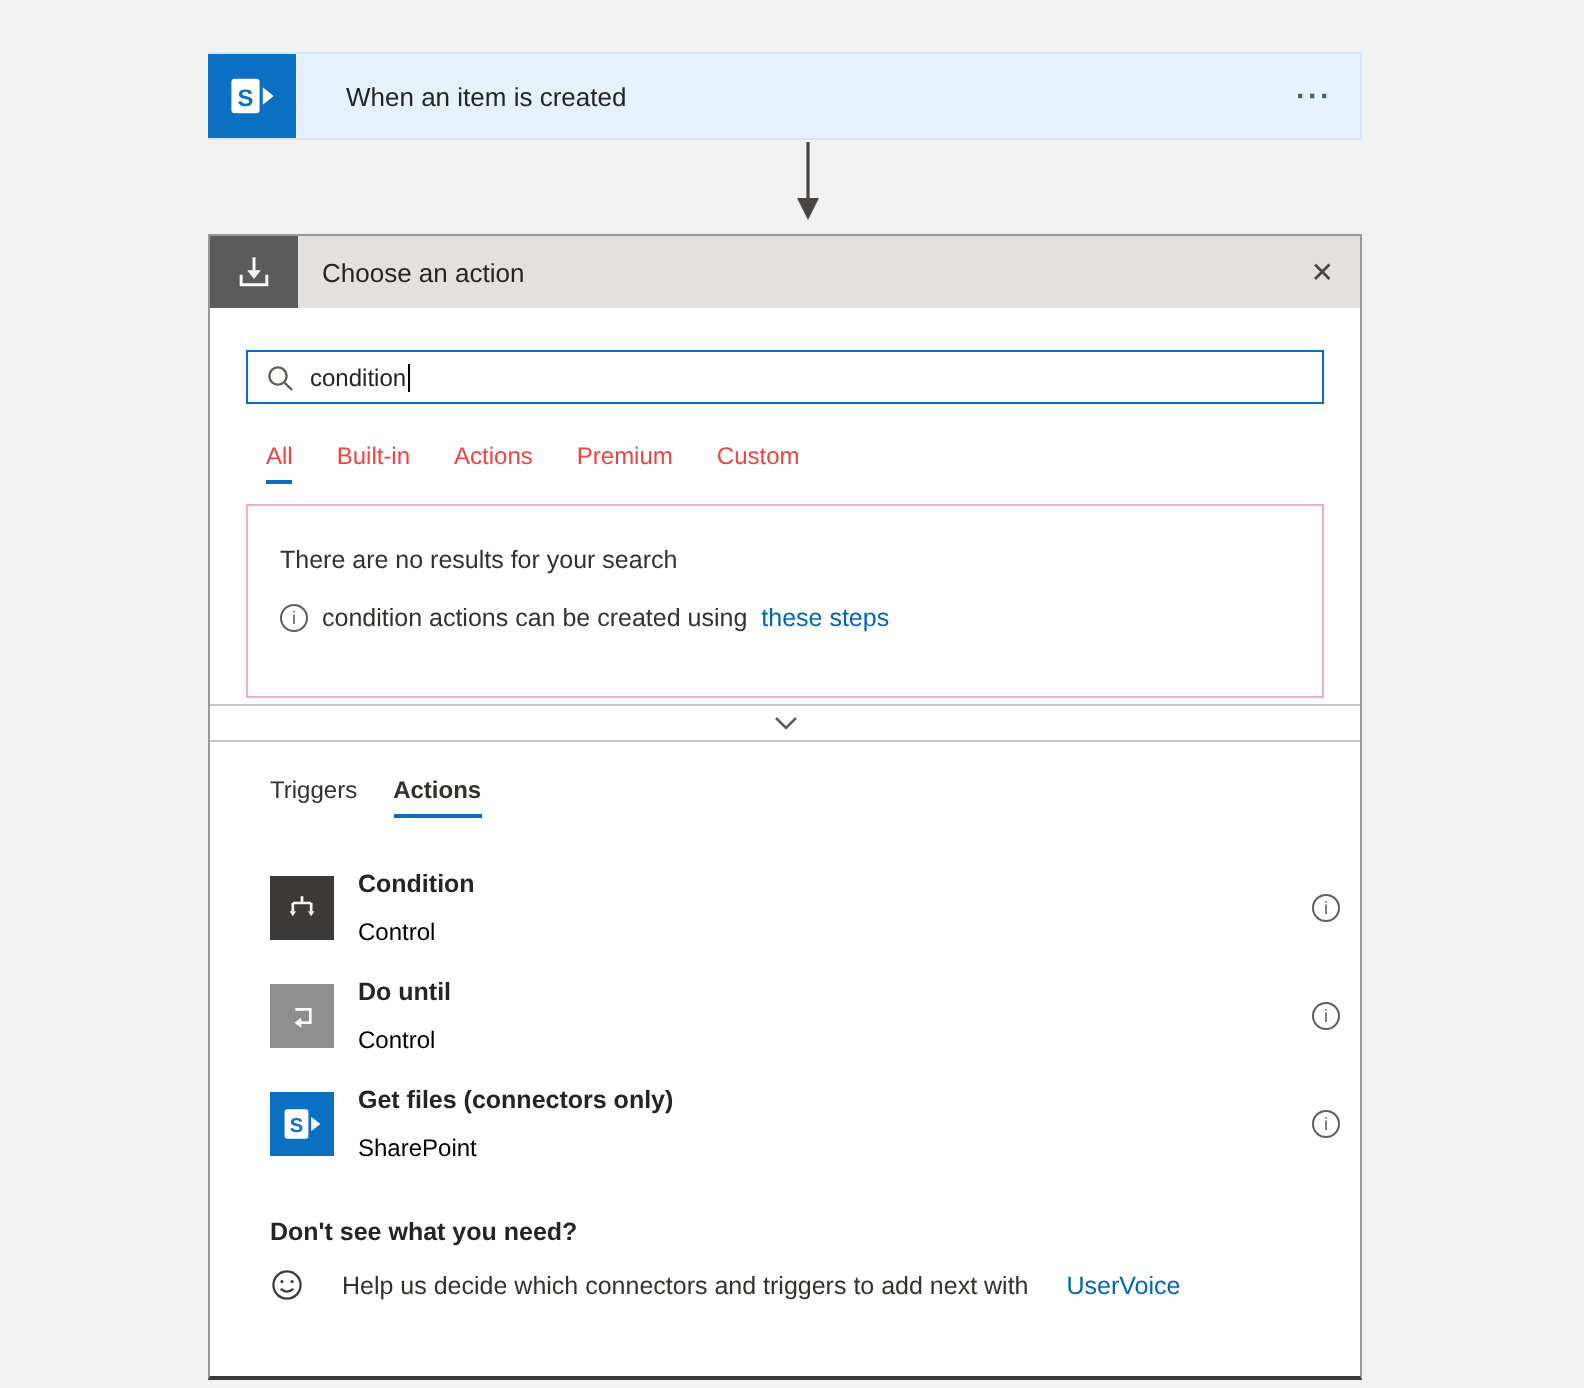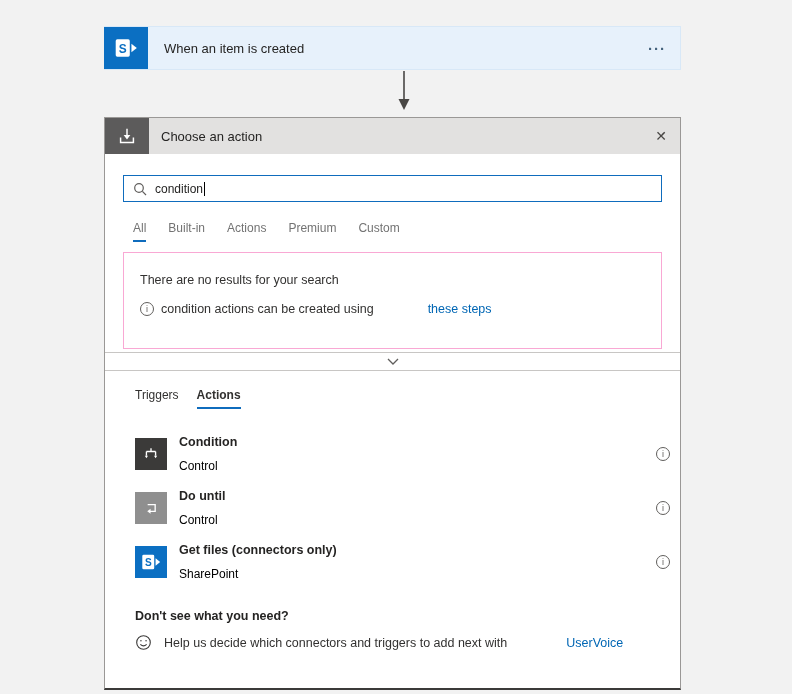--- a/index.html
+++ b/index.html
@@ -26,21 +26,21 @@
     align-items: center;
     cursor: pointer;
   }
   .trigger-icon {
     width: 44px; height: 100%;
     margin: -1px 0 -1px -1px;
     background: #0b6fc2;
     flex: none;
     display: flex; align-items: center; justify-content: center;
   }
-  .trigger-title { margin-left: 16px; font-size: 13px; color: #252423; }
+  .trigger-title { margin-left: 25px; font-size: 13px; color: #252423; }
   .trigger-menu {
     margin-left: auto; margin-right: 14px;
     font-size: 15px; font-weight: bold; letter-spacing: 1px;
     color: #44627c; cursor: pointer; user-select: none;
   }
 
   
   .connector-arrow { position: absolute; left: 396px; top: 70px; }
 
   
@@ -90,40 +90,40 @@
     vertical-align: text-bottom;
     animation: blink 1s steps(1) infinite;
   }
   @keyframes blink { 50% { opacity: 0; } }
 
   
   .cat-tabs {
     position: absolute;
     left: 28px; top: 103px;
     display: flex; gap: 22px;
-    font-size: 12px; color: #737373;
+    font-size: 12px; color: #ef4444;
   }
   .cat-tab { padding-bottom: 5px; cursor: pointer; border-bottom: 2px solid transparent; }
   .cat-tab.active { border-bottom-color: #0f6cbd; }
 
   
   .no-results {
     position: absolute;
     left: 18px; top: 134px;
     width: 539px; height: 97px;
     border: 1px solid #f9a8d4;
     background: #fff;
   }
   .nr-line1 { margin: 20px 0 0 16px; font-size: 12.5px; color: #323130; }
   .nr-line2 {
     margin: 15px 0 0 16px;
     display: flex; align-items: center; gap: 7px;
     font-size: 12.5px; color: #323130;
   }
-  .link { color: #0066b4; cursor: pointer; margin-left: 47px; }
+  .link { color: #0066b4; cursor: pointer; }
 
   .info-circle {
     width: 14px; height: 14px; flex: none;
     border: 1px solid #605e5c; border-radius: 50%;
     color: #605e5c;
     font-size: 9px; line-height: 12px; text-align: center;
     font-style: normal;
     user-select: none;
   }
 
@@ -170,21 +170,21 @@
 
   
   .footer-q {
     position: absolute;
     left: 30px; top: 491px;
     font-size: 12.5px; font-weight: bold; color: #252423;
   }
   .footer-help {
     position: absolute;
     left: 30px; top: 516px;
-    display: flex; align-items: center; gap: 12px;
+    display: flex; align-items: center; gap: 19px;
     font-size: 12.5px; color: #323130;
   }
 </style>
 </head>
 <body>
 
 <div class="stage">
 
   <div class="trigger-card">
     <div class="trigger-icon">

